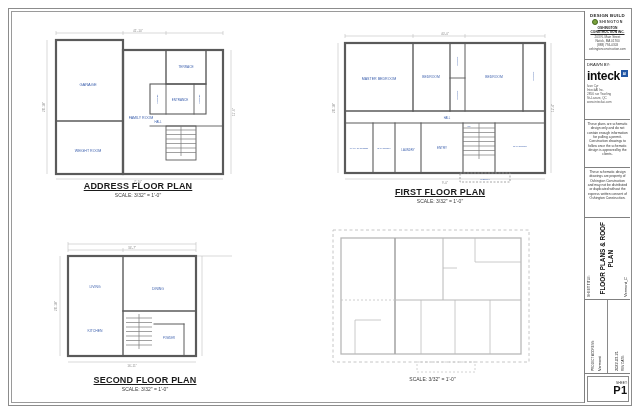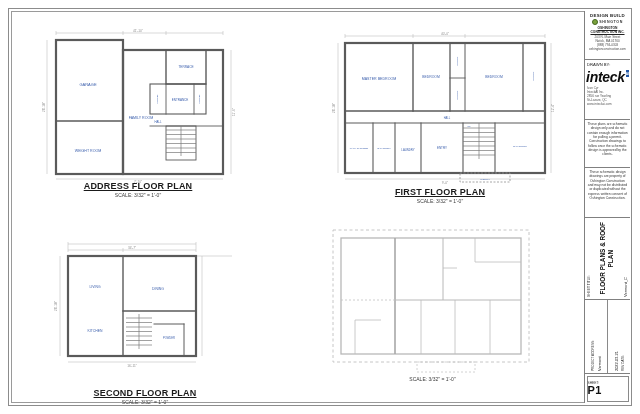--- a/index.html
+++ b/index.html
@@ -30,41 +30,41 @@
   .co{height:49px;text-align:center;}
   .co-line1{font-size:4.4px;font-weight:bold;letter-spacing:0.3px;color:#222;}
   .logo-row{display:flex;align-items:center;justify-content:center;gap:1px;margin:1px 0;}
   .logo-dot{width:6px;height:6px;border-radius:50%;background:#7aa23c;border:1px solid #44661f;box-sizing:border-box;}
   .logo-text{font-size:3.6px;font-weight:bold;letter-spacing:0.6px;color:#3a3a3a;}
   .co-name{font-size:3.3px;font-weight:bold;text-decoration:underline;color:#222;line-height:1.3;}
   .co-sm{font-size:3.1px;color:#4a4a4a;line-height:1.35;}
   .db{height:60px;}
   .db-label{font-size:4.2px;color:#222;}
   .inteck{display:flex;justify-content:center;align-items:flex-start;gap:1px;margin:3px 0 2px 0;}
-  .inteck-text{font-size:14px;font-weight:bold;font-style:italic;letter-spacing:-0.3px;color:#0c0c0c;line-height:1;}
+  .inteck-text{font-size:12px;font-weight:bold;letter-spacing:-0.3px;color:#0c0c0c;line-height:1;}
   .inteck-badge{width:7px;height:7px;background:#2257a5;color:#fff;font-size:3.2px;font-weight:bold;
                 display:flex;align-items:center;justify-content:center;}
   .db-lines{font-size:3.1px;color:#555;line-height:1.3;}
   .disc{font-size:3.35px;color:#333;text-align:center;line-height:1.3;}
   .d1{height:48px;}
   .d2{height:50px;}
   .vtext{writing-mode:vertical-rl;transform:rotate(180deg);white-space:nowrap;}
   .stitle{height:82px;display:flex;flex-direction:row;align-items:stretch;}
   .st-label{font-size:3.3px;color:#333;}
   .st-main{flex:1;display:flex;align-items:center;justify-content:center;font-size:6.4px;font-weight:bold;color:#111;
            text-align:center;line-height:1.2;}
   .st-sub{font-size:4px;color:#222;display:flex;align-items:center;}
   .projrev{height:74px;display:flex;flex-direction:row;padding:0;}
   .pr-half{flex:1;display:flex;flex-direction:row;justify-content:center;gap:2px;padding:2px 1px;box-sizing:border-box;}
   .pr-half + .pr-half{border-left:1px solid #8a8a8a;}
   .pr-label{font-size:3.1px;color:#333;}
   .pr-val{font-size:3.9px;color:#111;}
   .shno{flex:1;padding:1.5px;border-bottom:none;}
   .sh-inner{border:1px solid #8a8a8a;height:100%;box-sizing:border-box;display:flex;flex-direction:column;
-            align-items:flex-start;justify-content:center;}
+            align-items:flex-end;justify-content:center;}
   .sh-label{font-size:3.3px;color:#333;}
   .sh-num{font-size:11px;font-weight:bold;color:#111;letter-spacing:0.4px;line-height:1.05;}
 </style>
 </head>
 <body>
 
 <div class="sheet">
   <div class="frame outer"></div>
   <div class="frame inner"></div>
 
@@ -220,21 +220,21 @@
         <line x1="89" y1="88" x2="89" y2="123"></line>
       </g>
       <g>
         <text class="room" x="45" y="62" font-size="3.4" text-anchor="middle">LIVING</text>
         <text class="room" x="108" y="64" font-size="3.4" text-anchor="middle">DINING</text>
         <text class="room" x="45" y="106" font-size="3.4" text-anchor="middle">KITCHEN</text>
         <text class="room" x="119" y="113" font-size="2.7" text-anchor="middle">POWDER</text>
       </g>
     </svg>
   </div>
-  <div class="plan-title" style="left:50px;top:388px;width:190px;">
+  <div class="plan-title" style="left:50px;top:375px;width:190px;">
     <div class="t">SECOND FLOOR PLAN</div>
     <div class="s">SCALE: 3/32" = 1'-0"</div>
   </div>
 
   <div class="plan" style="left:325px;top:220px;width:215px;height:155px;">
     <svg viewBox="0 0 215 155" width="215" height="155">
       <g class="rooflines">
         <rect x="8" y="10" width="196" height="132" stroke-width="1" stroke-dasharray="3,2.5" stroke="#c6c6c6"></rect>
         <rect x="16" y="18" width="180" height="116" stroke-width="1.3" stroke="#b8b8b8"></rect>
         <line x1="70" y1="18" x2="70" y2="134" stroke-width="1.6" stroke="#a8a8a8"></line>

